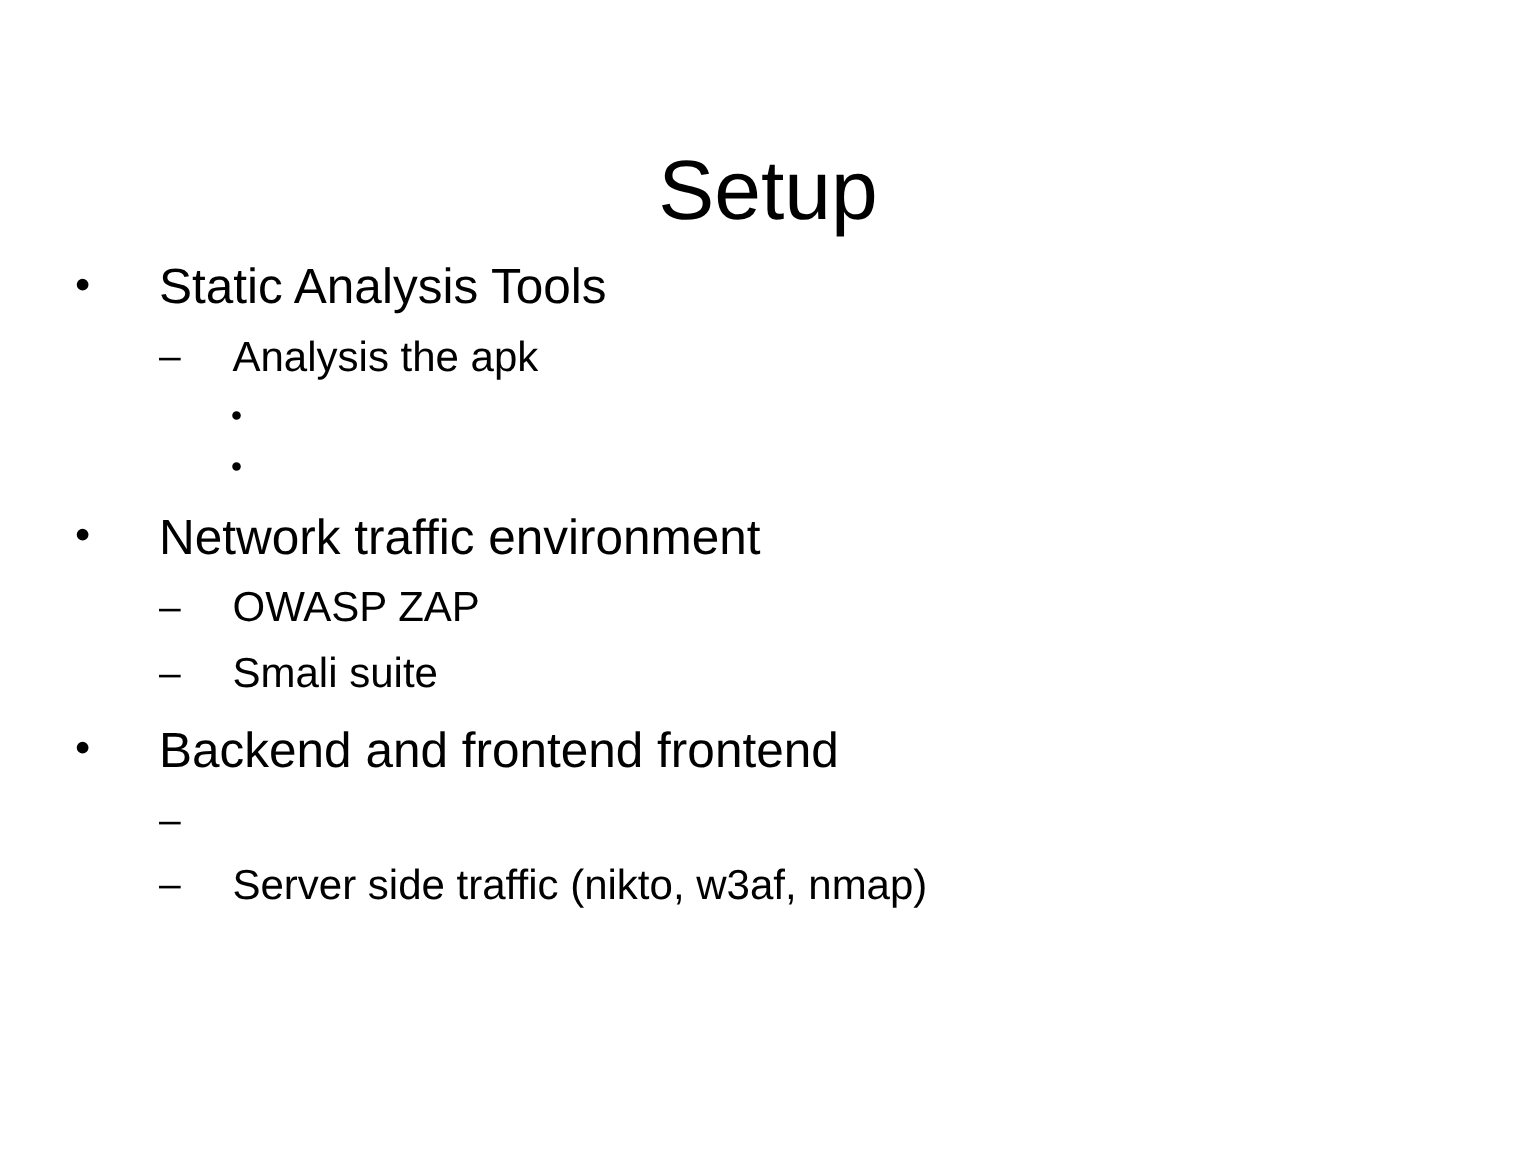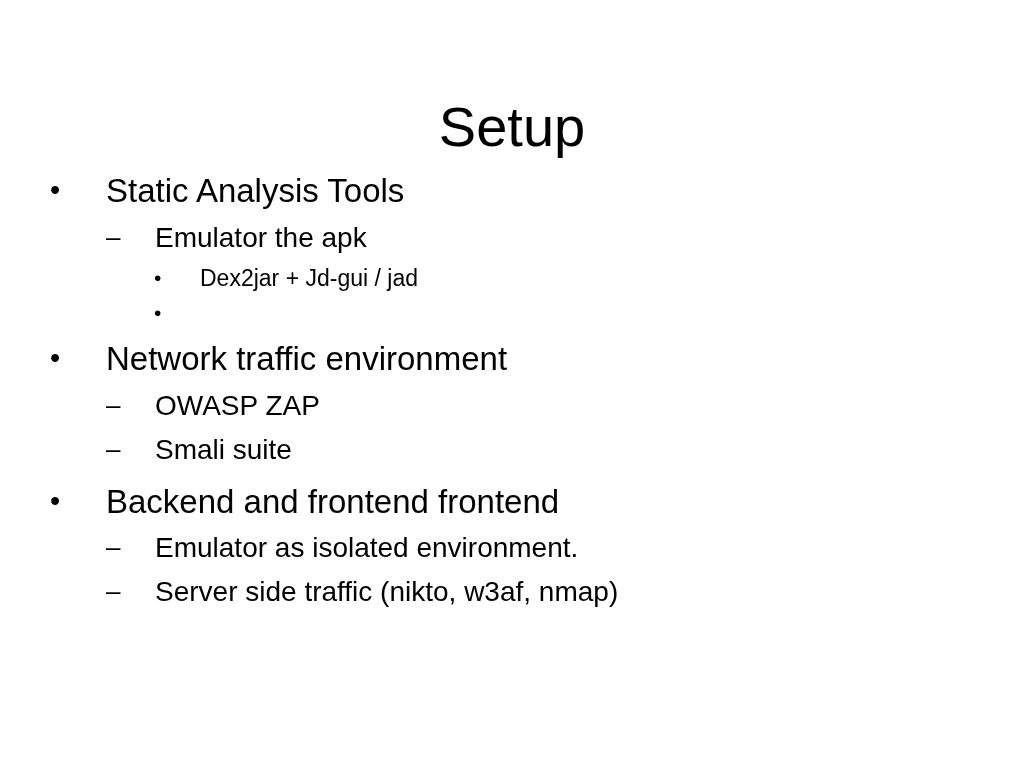--- a/index.html
+++ b/index.html
@@ -95,26 +95,25 @@
 
   <div class="content">
 
     <div class="bullet lvl1">
       <span class="marker">•</span>
       <span class="text">Static Analysis Tools</span>
     </div>
 
     <div class="bullet lvl2">
       <span class="marker">–</span>
-      <span class="text">Emulator the apk</span>
+      <span class="text">Analysis the apk</span>
     </div>
 
     <div class="bullet lvl3">
       <span class="marker">•</span>
-      <span class="text">Dex2jar + Jd-gui / jad</span>
     </div>
 
     <div class="bullet lvl3">
       <span class="marker">•</span>
     </div>
 
     <div class="spacer-sm"></div>
 
     <div class="bullet lvl1">
       <span class="marker">•</span>
@@ -133,21 +132,20 @@
 
     <div class="spacer-sm"></div>
 
     <div class="bullet lvl1">
       <span class="marker">•</span>
       <span class="text">Backend and frontend frontend</span>
     </div>
 
     <div class="bullet lvl2">
       <span class="marker">–</span>
-      <span class="text">Emulator as isolated environment.</span>
     </div>
 
     <div class="bullet lvl2">
       <span class="marker">–</span>
       <span class="text">Server side traffic (nikto, w3af, nmap)</span>
     </div>
 
   </div>
 </div>
 

